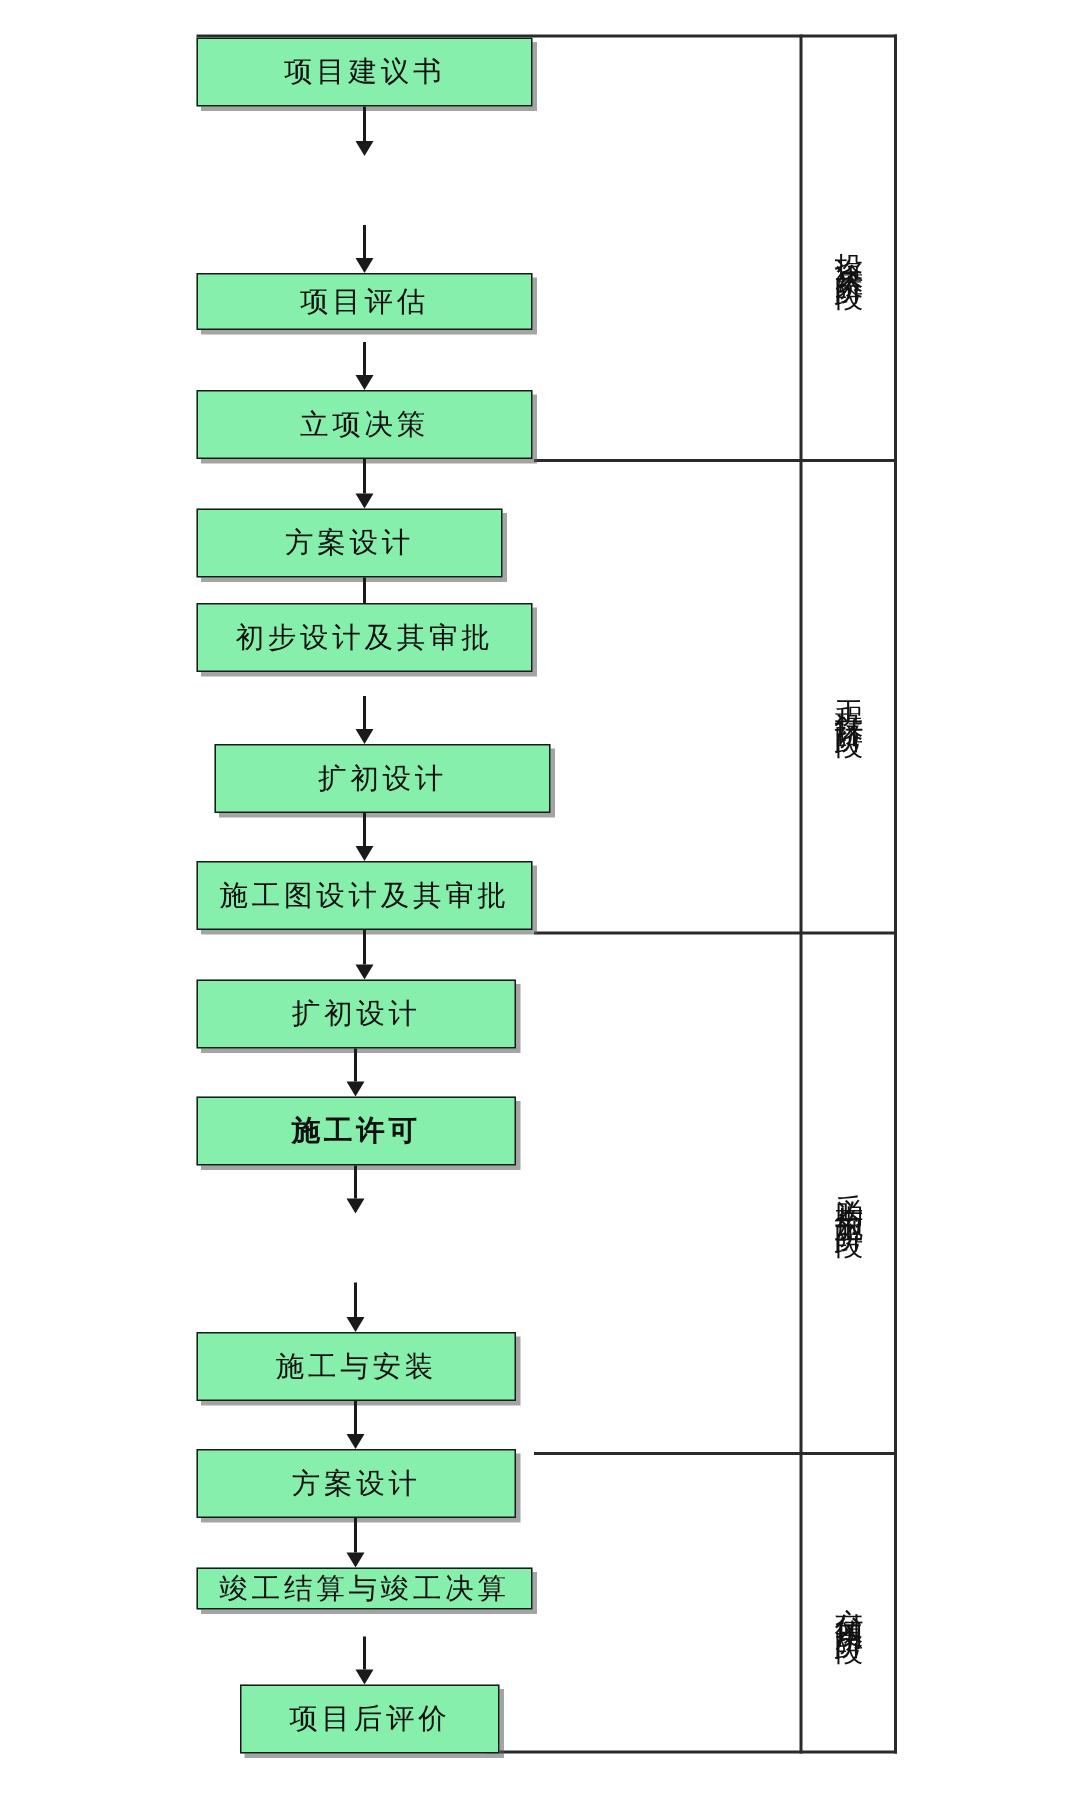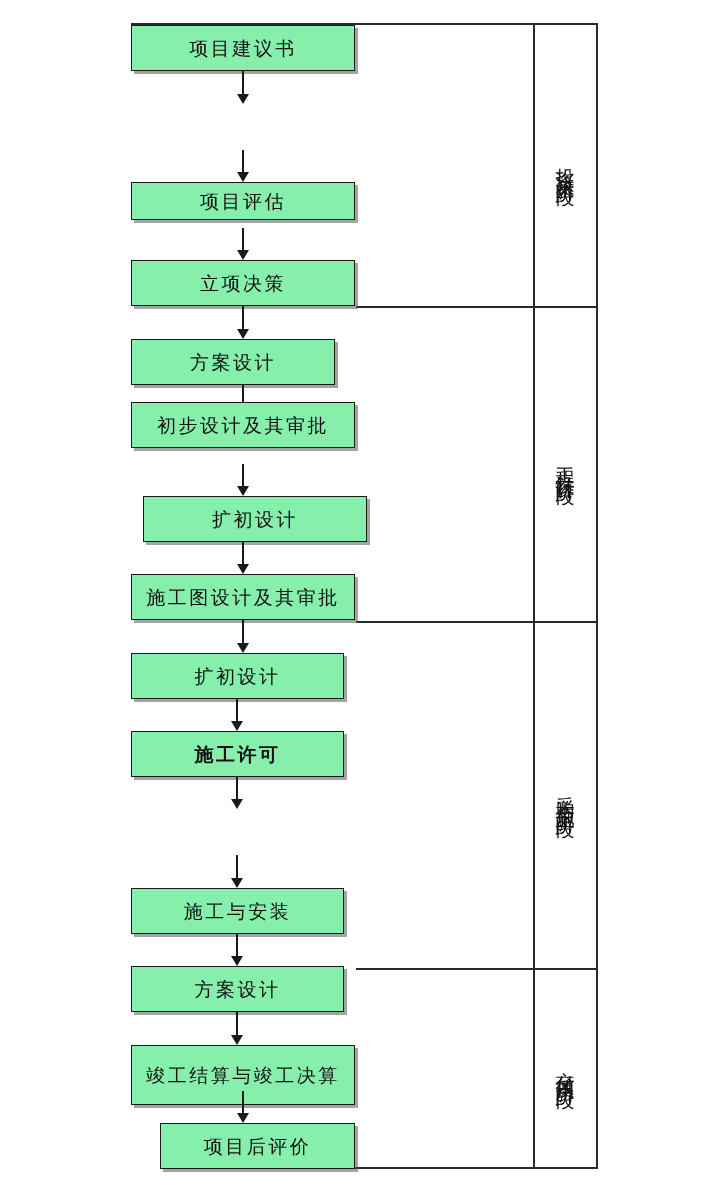--- a/index.html
+++ b/index.html
@@ -148,25 +148,25 @@
   </div>
 
   <div class="node" style="left:131px;top:966px;width:213px;height:46px;">
     <span>方案设计</span>
   </div>
   <div class="arrow" style="left:230px;top:1012px;height:33px;">
     <div class="shaft"></div>
       <div class="head"></div>
   </div>
 
-  <div class="node" style="left:131px;top:1045px;width:224px;height:60px;">
+  <div class="node" style="left:131px;top:1045px;width:224px;height:28px;">
     <span>竣工结算与竣工决算</span>
   </div>
   <div class="arrow" style="left:236px;top:1091px;height:32px;">
     <div class="shaft"></div>
       <div class="head"></div>
   </div>
 
-  <div class="node" style="left:160px;top:1123px;width:195px;height:46px;">
+  <div class="node" style="left:160px;top:1123px;width:173px;height:46px;">
     <span>项目后评价</span>
   </div>
 
 </div>
 
 </body></html>

